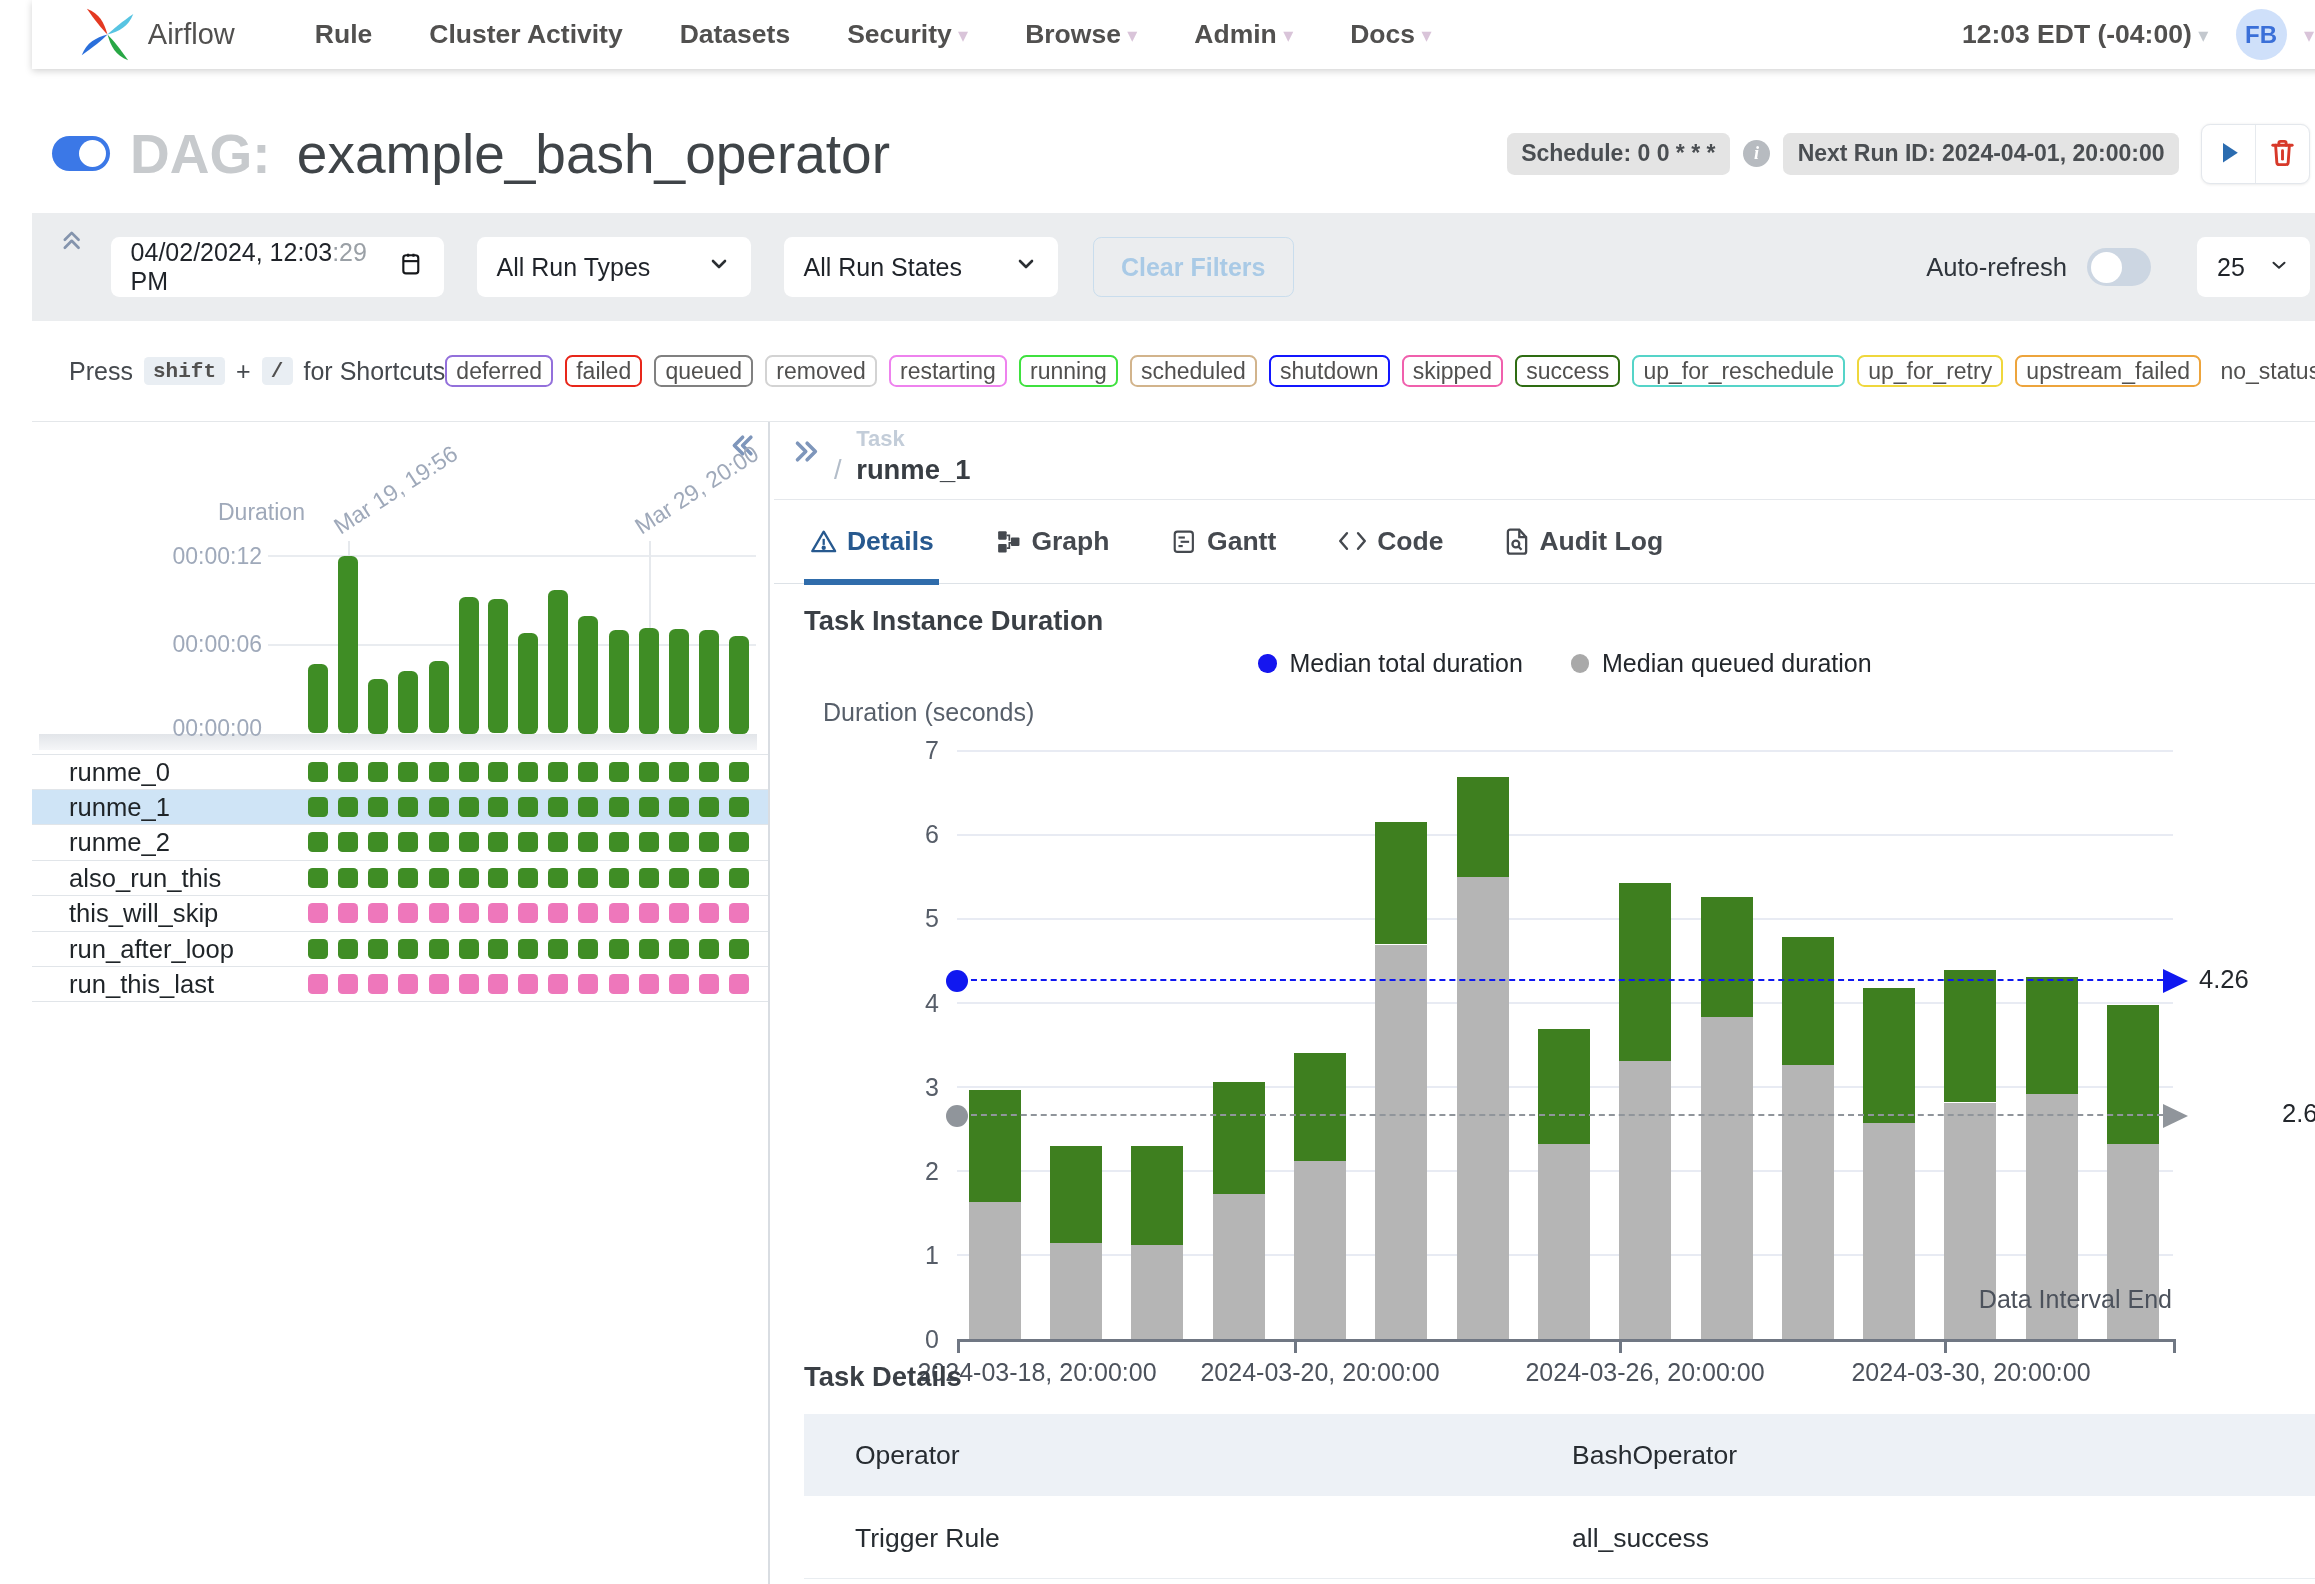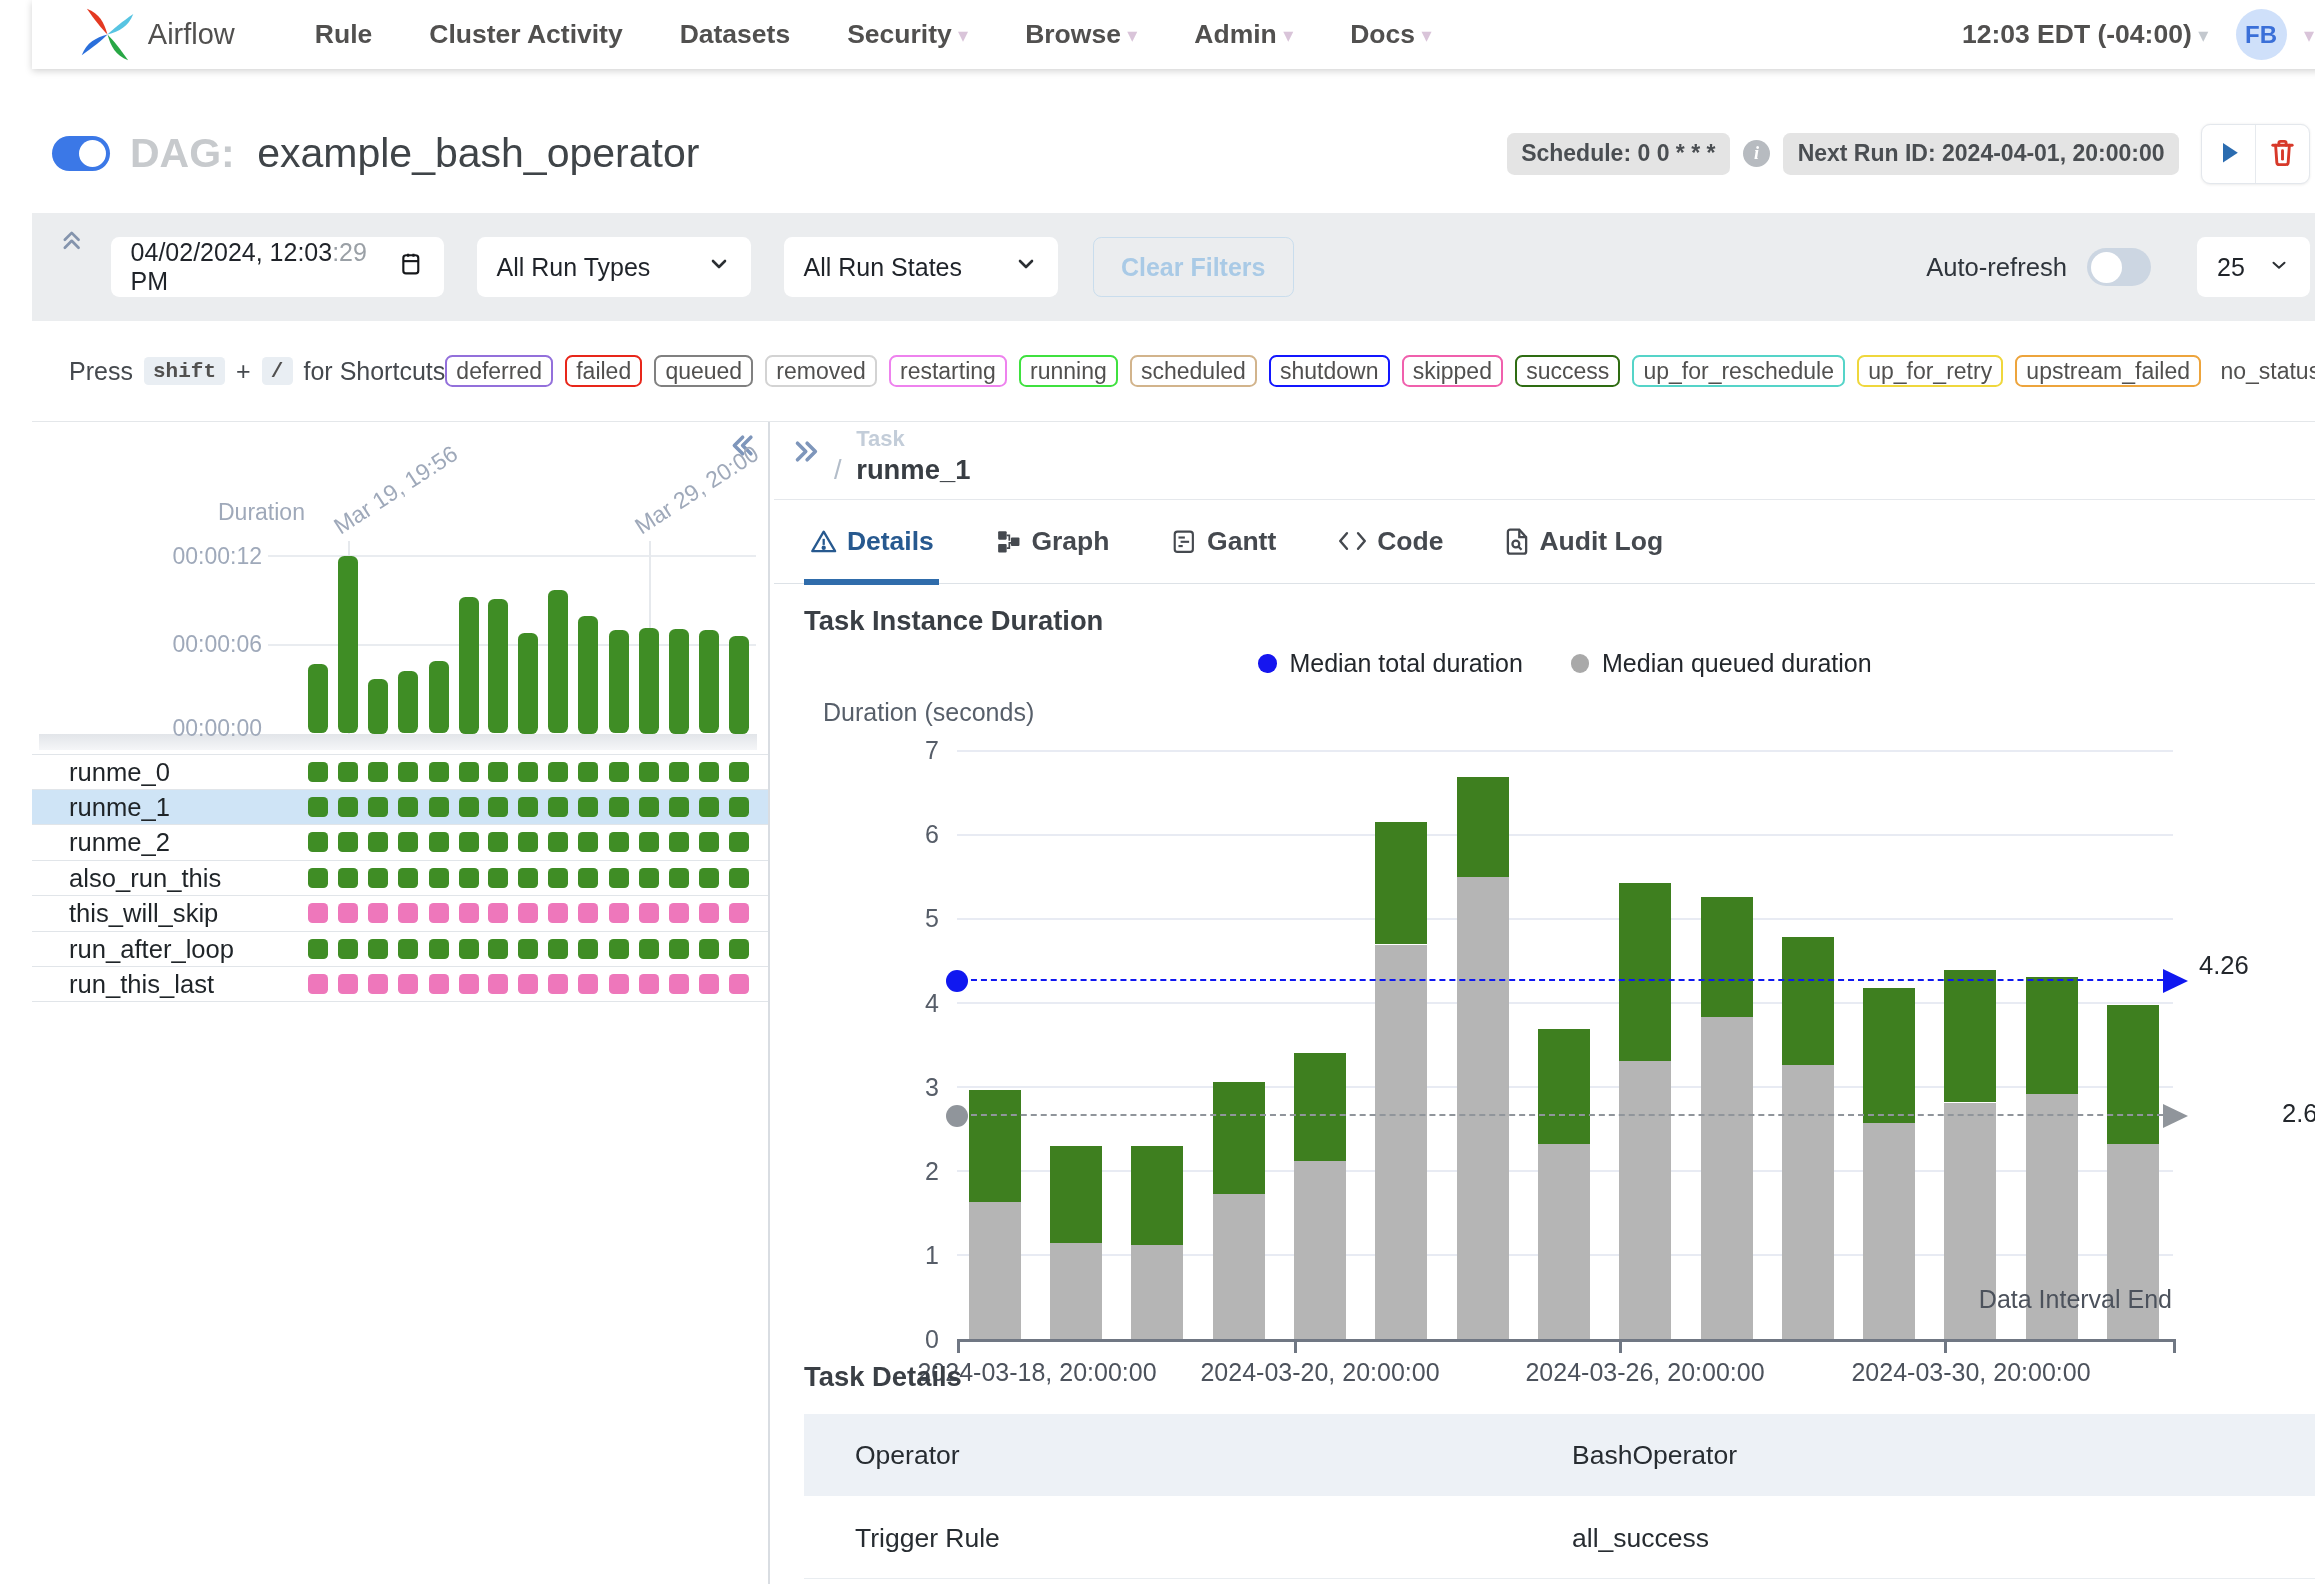--- a/index.html
+++ b/index.html
@@ -23,21 +23,21 @@
           font-size:24px;display:flex;align-items:center;justify-content:center;margin:0 11px 0 27.4px;}
   
   .title-row{height:144px;box-sizing:border-box;display:flex;align-items:center;padding:53px 37px 27.4px 20px;}
   .switch{width:58px;height:35px;border-radius:17.4px;background:#3b78e7;position:relative;cursor:pointer;flex:none;}
   .switch .knob{position:absolute;top:3.7px;width:27.4px;height:27.4px;border-radius:50%;background:#fff;}
   .switch.on .knob{right:3.7px;}
   .switch.off{background:#ccd6e2;}
   .switch.off .knob{left:3.7px;}
   .switch.big{width:64px;height:38px;border-radius:19px;}
   .switch.big .knob{width:31px;height:31px;}
-  .dag-title{margin-left:20px;font-size:41px;white-space:nowrap;}
+  .dag-title{margin-left:20px;font-size:55px;white-space:nowrap;}
   .dag-prefix{color:#c7cacd;font-weight:bold;}
   .dag-name{color:#3f4448;font-weight:500;margin-left:11px;}
   .title-right{margin-left:auto;display:flex;align-items:center;gap:12.8px;}
   .pill-badge{background:#e4e4e4;border-radius:7.3px;font-size:23px;font-weight:bold;color:#4a4e52;
               padding:7.3px 14.6px;white-space:nowrap;}
   .info-dot{width:27.4px;height:27.4px;border-radius:50%;background:#b7bbc0;color:#fff;font-size:18.3px;
             font-weight:bold;font-style:italic;display:flex;align-items:center;justify-content:center;font-family:"Liberation Serif",serif;}
   .btn-group{display:flex;background:#fff;border:0.9px solid #e3e7ec;border-radius:9.1px;box-shadow:0 0.9px 2.7px rgba(0,0,0,.08);margin-left:9.1px;}
   .btn-cell{width:53px;height:58px;display:flex;align-items:center;justify-content:center;cursor:pointer;}
   .btn-cell + .btn-cell{border-left:0.9px solid #e6eaee;}
@@ -593,21 +593,21 @@
           <div class="xtick-mark" style="left: 520px;"></div>
           <span class="xtick-lab" style="left: 546px;">2024-03-20, 20:00:00</span>
           <div class="xtick-mark" style="left: 845px;"></div>
           <span class="xtick-lab" style="left: 871px;">2024-03-26, 20:00:00</span>
           <div class="xtick-mark" style="left: 1170px;"></div>
           <span class="xtick-lab" style="left: 1197px;">2024-03-30, 20:00:00</span>
           <div class="xtick-mark" style="left: 1399px;"></div>
           <div class="median-line" style="left: 187px; top: 557px; width: 1202px; border-top-color: rgb(16, 24, 240);"></div>
           <span class="median-dot" style="left: 172px; top: 548px; background: rgb(16, 24, 240);"></span>
           <span class="median-arrow" style="left: 1389px; top: 547px; border-left: 25.6px solid rgb(16, 24, 240);"></span>
-          <span class="median-label" style="left: 1425px; top: 529px;">4.26</span>
+          <span class="median-label" style="left: 1425px; top: 543px;">4.26</span>
           <div class="median-line" style="left: 187px; top: 692px; width: 1202px; border-top-color: rgb(144, 149, 155);"></div>
           <span class="median-dot" style="left: 172px; top: 683px; background: rgb(144, 149, 155);"></span>
           <span class="median-arrow" style="left: 1389px; top: 682px; border-left: 25.6px solid rgb(144, 149, 155);"></span>
           <span class="median-label" style="left: 1508px; top: 677px;">2.66</span>
         </div>
       <span class="xlab">Data Interval End</span>
 
       <h2 class="sec-title" style="top:939px;margin:0;">Task Details</h2>
       <div id="td-table">
           <div class="td-row alt" style="top: 992px;">

